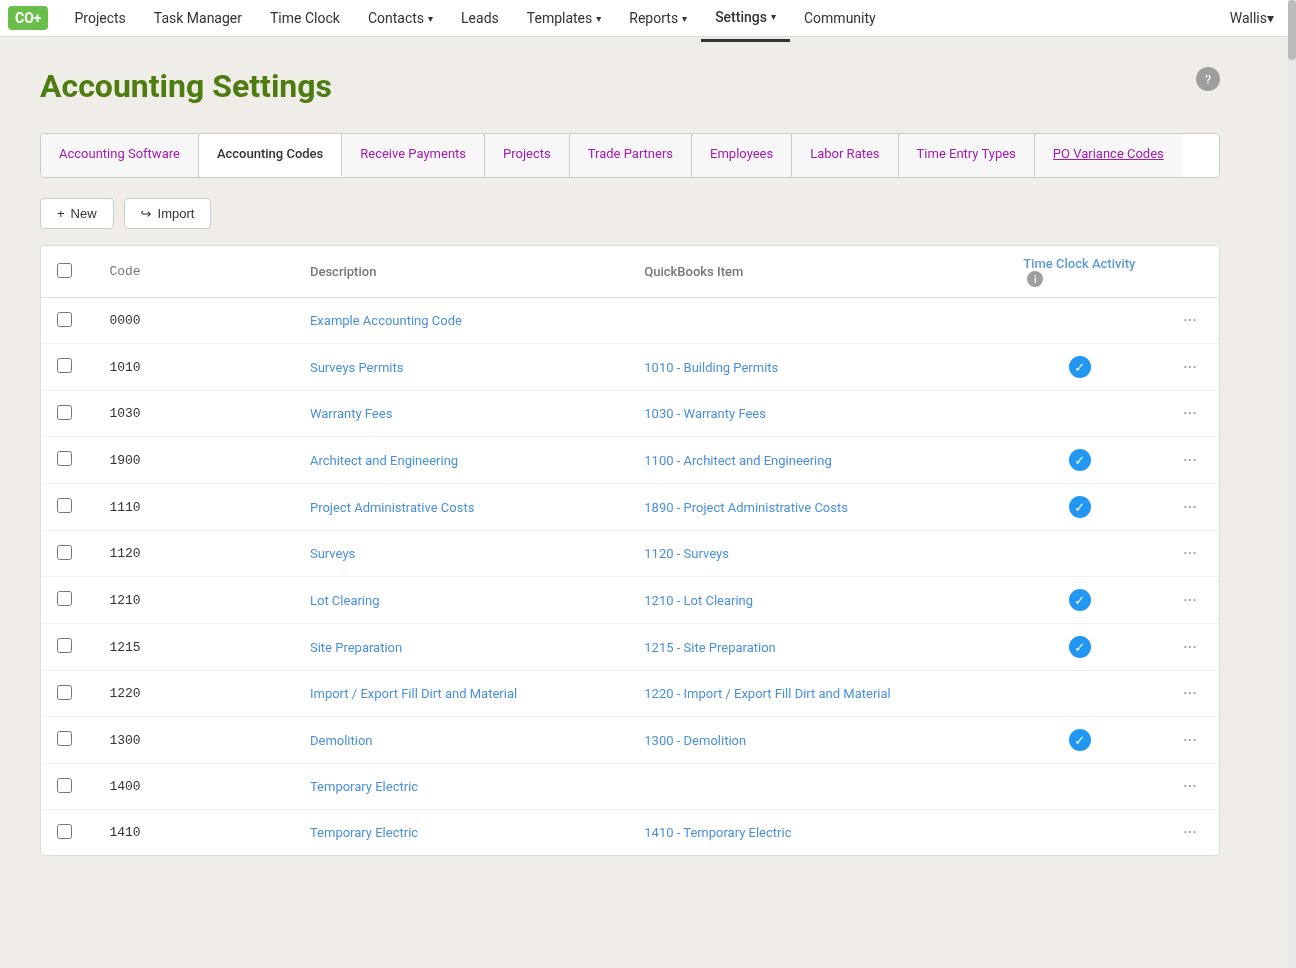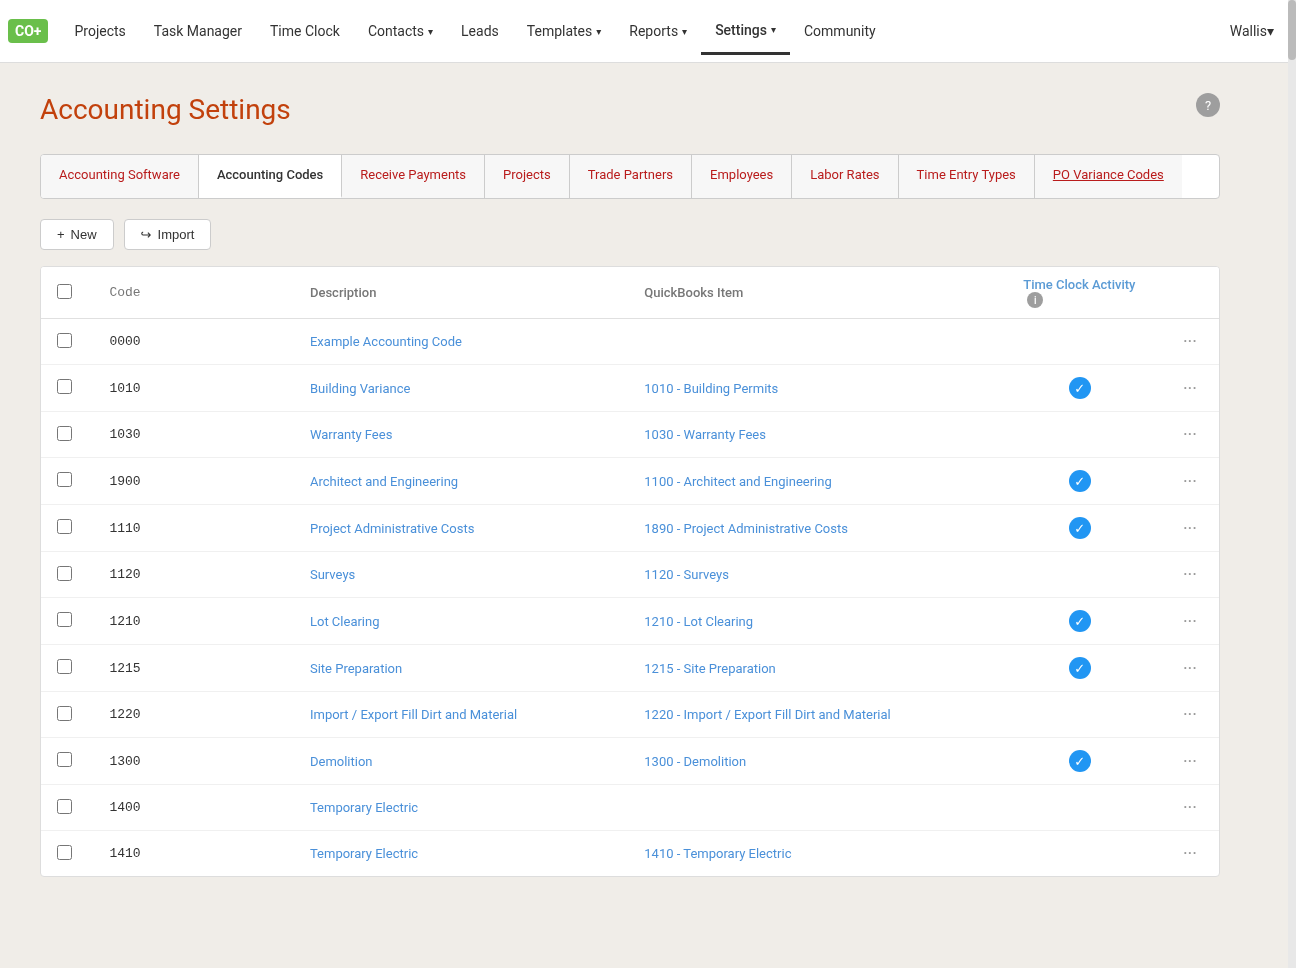--- a/index.html
+++ b/index.html
@@ -1,35 +1,35 @@
 <!DOCTYPE html>
 <html><head>
   <meta charset="utf-8">
   <style>
     * { box-sizing: border-box; margin: 0; padding: 0; }
     body { font-family: -apple-system, BlinkMacSystemFont, 'Segoe UI', Roboto, sans-serif; background: #f0ede8; font-size: 14px; color: #333; }
 
     
-    .nav-bar { display: flex; align-items: center; background: #fff; border-bottom: 1px solid #ddd; height: 63px; padding: 0 8px; position: relative; }
+    .nav-bar { display: flex; align-items: center; background: #fff; border-bottom: 1px solid #ddd; height: 37px; padding: 0 8px; position: relative; }
     .nav-logo { background: #6abf4b; color: #fff; font-weight: 700; font-size: 14px; padding: 4px 7px; border-radius: 4px; margin-right: 12px; cursor: pointer; }
     .nav-item { padding: 0 14px; height: 47px; display: flex; align-items: center; cursor: pointer; font-size: 14px; color: #333; white-space: nowrap; position: relative; }
     .nav-item.active { border-bottom: 3px solid #333; font-weight: 500; }
     .nav-item .chevron { margin-left: 4px; font-size: 10px; }
     .nav-spacer { flex: 1; }
     .nav-user { padding: 0 14px; height: 47px; display: flex; align-items: center; cursor: pointer; }
 
     
     .main { padding: 30px 40px; max-width: 1260px; }
     .page-header { display: flex; align-items: flex-start; justify-content: space-between; margin-bottom: 28px; }
-    .page-title { font-size: 28px; font-weight: 400; color: #c2410c; }
+    .page-title { font-size: 32px; font-weight: 700; color: #4d7c0f; }
     .help-icon { width: 24px; height: 24px; border-radius: 50%; background: #9e9e9e; color: #fff; display: flex; align-items: center; justify-content: center; font-size: 13px; cursor: pointer; }
 
     
     .tabs { display: flex; border: 1px solid #ccc; border-radius: 4px; overflow: hidden; margin-bottom: 20px; background: #fff; }
-    .tab { padding: 12px 18px; font-size: 13px; color: #b91c1c; cursor: pointer; border-right: 1px solid #ccc; line-height: 1.3; text-align: center; white-space: nowrap; }
+    .tab { padding: 12px 18px; font-size: 13px; color: #a21caf; cursor: pointer; border-right: 1px solid #ccc; line-height: 1.3; text-align: center; white-space: nowrap; }
     .tab:last-child { border-right: none; text-decoration: underline; }
     .tab.active { background: #fff; font-weight: 500; color: #333; border-bottom: 2px solid #fff; }
     .tab.inactive { background: #f7f7f7; }
 
     
     .toolbar { display: flex; gap: 10px; margin-bottom: 16px; }
     .btn { display: flex; align-items: center; gap: 6px; padding: 7px 16px; border: 1px solid #ccc; border-radius: 4px; background: #fff; cursor: pointer; font-size: 13px; color: #333; }
 
     
     .table-container { background: #fff; border: 1px solid #ddd; border-radius: 4px; overflow: hidden; }
@@ -138,21 +138,21 @@
             <td class="col-checkbox"><input type="checkbox" class="checkbox" style=""></td>
             <td class="col-code">0000</td>
             <td class="col-desc"><span class="link-text">Example Accounting Code</span></td>
             <td class="col-qb"></td>
             <td class="col-activity"></td>
             <td class="col-actions"><span class="ellipsis-btn">···</span></td>
           </tr>
           <tr>
             <td class="col-checkbox"><input type="checkbox" class="checkbox" style=""></td>
             <td class="col-code">1010</td>
-            <td class="col-desc"><span class="link-text">Building Variance</span></td>
+            <td class="col-desc"><span class="link-text">Surveys Permits</span></td>
             <td class="col-qb"><span class="link-text">1010 - Building Permits</span></td>
             <td class="col-activity"><div class="check-icon">✓</div></td>
             <td class="col-actions"><span class="ellipsis-btn">···</span></td>
           </tr>
           <tr>
             <td class="col-checkbox"><input type="checkbox" class="checkbox" style=""></td>
             <td class="col-code">1030</td>
             <td class="col-desc"><span class="link-text">Warranty Fees</span></td>
             <td class="col-qb"><span class="link-text">1030 - Warranty Fees</span></td>
             <td class="col-activity"></td>

